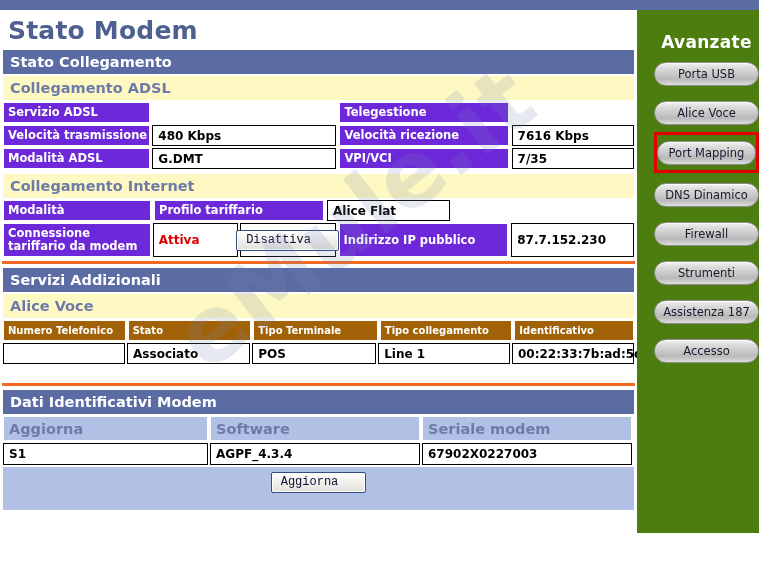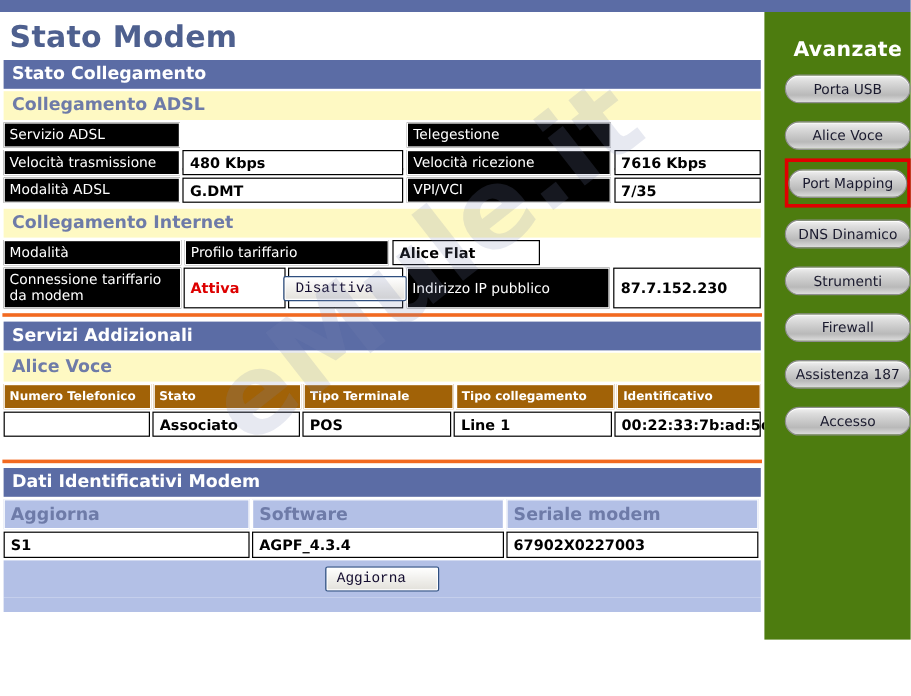--- a/index.html
+++ b/index.html
@@ -115,24 +115,24 @@
 
   
   .trow {
     display: flex;
     margin: 0 3px 2px 3px;
     height: 21px;
   }
   .trow.tall { height: 34px; }
 
   .cell-lab {
-    background: #000000;
+    background: #6d28d9;
     color: #ffffff;
     font-size: 11.5px;
-    font-weight: normal;
+    font-weight: bold;
     display: flex;
     align-items: center;
     padding-left: 4px;
     box-sizing: border-box;
     line-height: 1.12;
     border: 1px solid #ffffff;
   }
   .cell-val {
     background: #ffffff;
     color: #000000;
@@ -334,26 +334,26 @@
       <div class="side-btn-wrap">
         <div class="side-btn">Alice Voce</div>
       </div>
       <div class="side-btn-wrap selected">
         <div class="side-btn">Port Mapping</div>
       </div>
       <div class="side-btn-wrap">
         <div class="side-btn">DNS Dinamico</div>
       </div>
       <div class="side-btn-wrap">
+        <div class="side-btn">Firewall</div>
+      </div>
+      <div class="side-btn-wrap">
         <div class="side-btn">Strumenti</div>
       </div>
       <div class="side-btn-wrap">
-        <div class="side-btn">Firewall</div>
-      </div>
-      <div class="side-btn-wrap">
         <div class="side-btn">Assistenza 187</div>
       </div>
       <div class="side-btn-wrap">
         <div class="side-btn">Accesso</div>
       </div>
     </div>
 </div>
 
 <div id="watermark">eMule.it</div>
 

